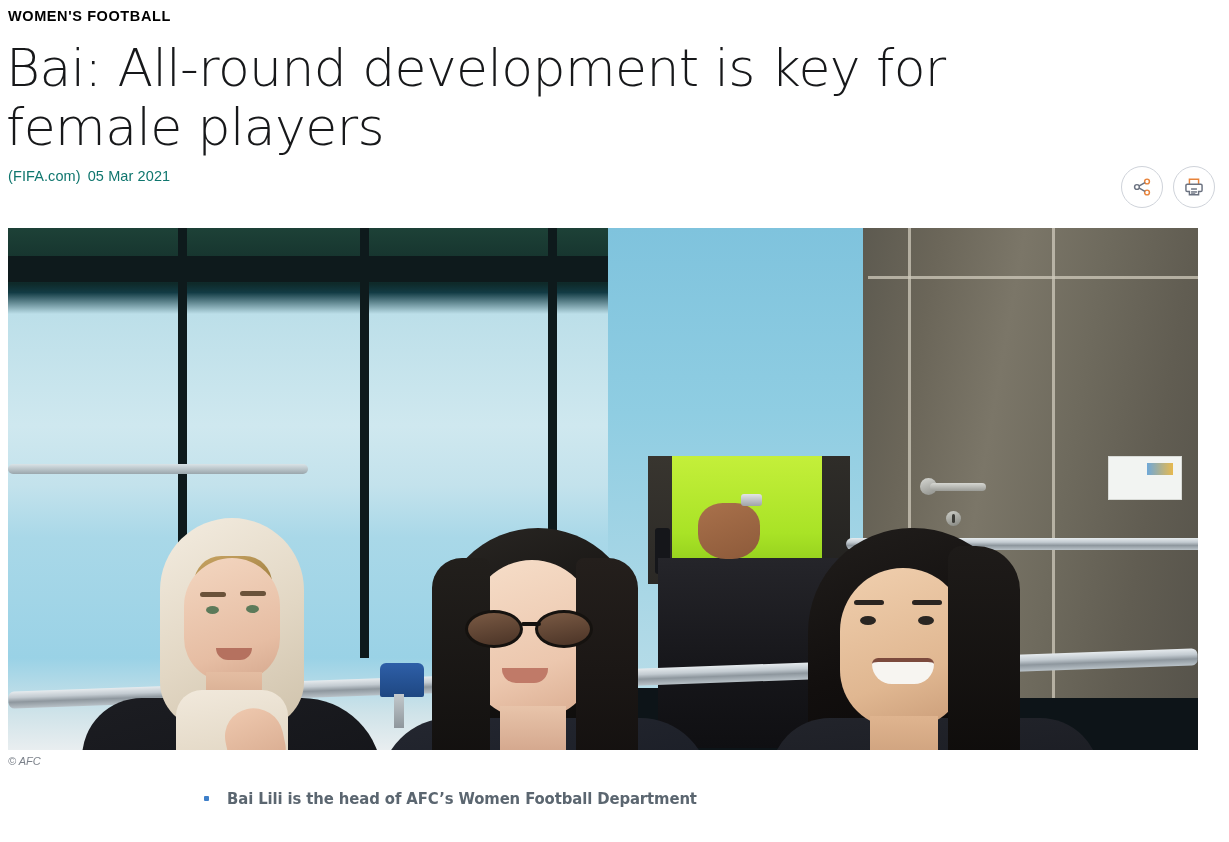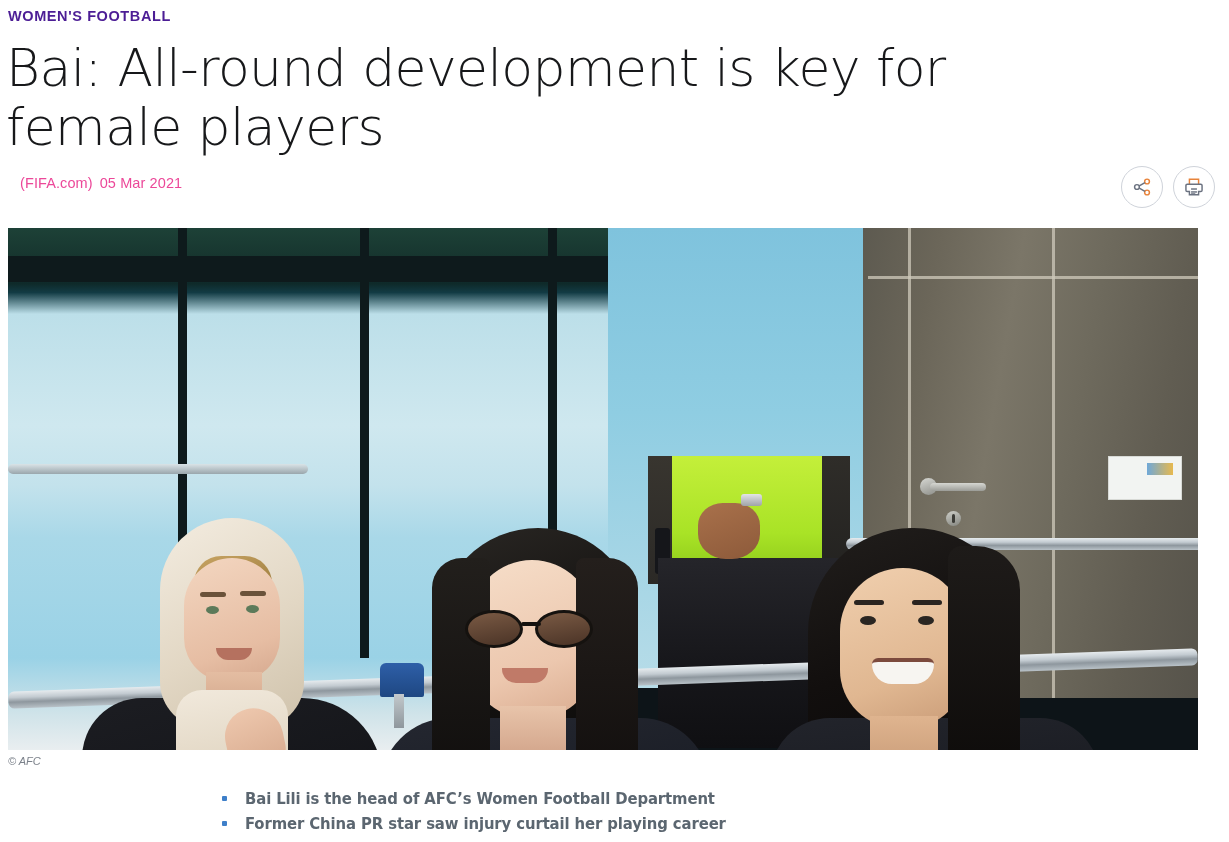--- a/index.html
+++ b/index.html
@@ -9,35 +9,35 @@
     width: 1229px; height: 842px;
     overflow: hidden;
     font-family: "Liberation Sans", sans-serif;
   }
   .page { position: relative; width: 1229px; height: 842px; background:#fff; }
 
   
   .kicker {
     position: absolute; left: 8px; top: 8px;
     font-size: 14.5px; font-weight: bold; letter-spacing: 0.6px;
-    color: #4c1d95; text-transform: uppercase;
+    color: #000000; text-transform: uppercase;
   }
   .headline {
     position: absolute; left: 6px; top: 26px; width: 1080px;
     font-size: 52px; line-height: 1.14;
     font-weight: 300;
     color: #17181a;
     font-family: "DejaVu Sans", sans-serif;
     font-stretch: condensed;
     letter-spacing: -0.6px;
     margin-top: 13px;
   }
   .byline {
-    position: absolute; left: 8px; top: 175px;
-    font-size: 14.5px; color: #ec4899; letter-spacing: 0.1px; margin-left: 12px;
+    position: absolute; left: 8px; top: 168px;
+    font-size: 14.5px; color: #0f766e; letter-spacing: 0.1px;
   }
   .byline .src { margin-right: 7px; }
 
   
   .actions { position: absolute; right: 14px; top: 166px; display: flex; gap: 10px; }
   .act-btn {
     width: 42px; height: 42px; border-radius: 50%;
     border: 1px solid #cfd3da; background: #fff;
     display: flex; align-items: center; justify-content: center;
     cursor: pointer;
@@ -258,21 +258,21 @@
   .w3-smile {
     position:absolute; left:864px; top:430px; width:62px; height:26px;
     background:#f7f5f1; border-radius:8px 8px 26px 26px; border-top:4px solid #7c4a3d;
   }
 
   
   .caption {
     position:absolute; left:8px; top:755px;
     font-size:11px; font-style:italic; color:#7b818a;
   }
-  .bullets { position:absolute; left:222px; top:789px; }
+  .bullets { position:absolute; left:204px; top:789px; }
   .bullet-row { display:flex; align-items:baseline; margin-bottom:6px; }
   .bullet-dot {
     width:5px; height:5px; background:#3e7fc9; border-radius:1px;
     margin-right:18px; position:relative; top:-3px; flex:0 0 auto;
   }
   .bullet-text {
     font-size:16.5px; font-weight:bold; color:#5b6670; letter-spacing:-0.1px;
     font-family: "DejaVu Sans", sans-serif; font-stretch: condensed;
   }
 </style>
@@ -388,19 +388,15 @@
     </div>
   </div>
 
   <div class="caption">© AFC</div>
 
   <div class="bullets">
     <div class="bullet-row">
       <span class="bullet-dot"></span>
       <span class="bullet-text">Bai Lili is the head of AFC’s Women Football Department</span>
     </div>
-    <div class="bullet-row">
-      <span class="bullet-dot"></span>
-      <span class="bullet-text">Former China PR star saw injury curtail her playing career</span>
-    </div>
   </div>
 
 </div>
 
 </body></html>

